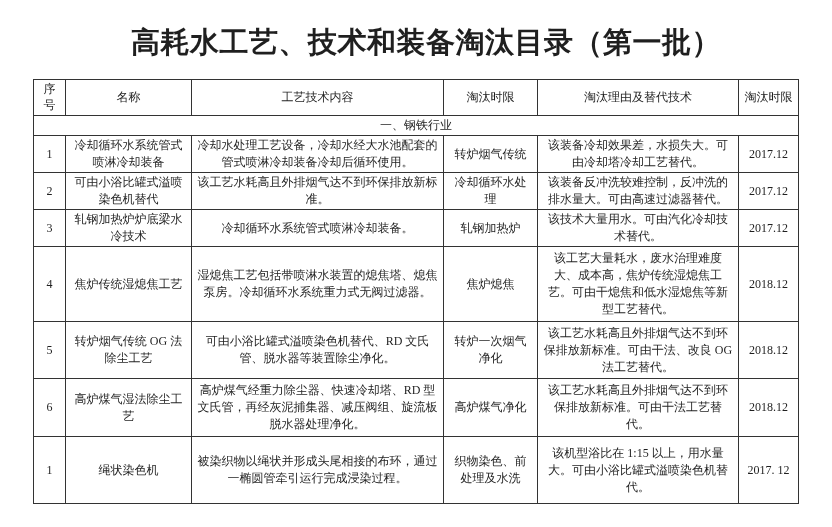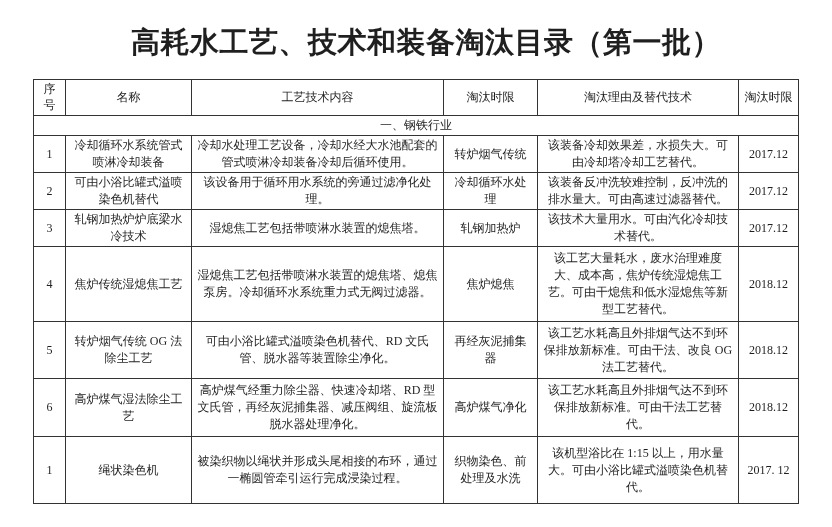--- a/index.html
+++ b/index.html
@@ -89,49 +89,49 @@
       <td class="cell-name">冷却循环水系统管式喷淋冷却装备</td>
       <td class="cell-content">冷却水处理工艺设备，冷却水经大水池配套的管式喷淋冷却装备冷却后循环使用。</td>
       <td class="cell-field">转炉烟气传统</td>
       <td class="cell-reason">该装备冷却效果差，水损失大。可由冷却塔冷却工艺替代。</td>
       <td class="cell-deadline">2017.12</td>
     </tr>
 
     <tr class="r2">
       <td class="cell-no">2</td>
       <td class="cell-name">可由小浴比罐式溢喷染色机替代</td>
-      <td class="cell-content">该设备用于循环用水系统的旁通过滤净化处理。</td>
+      <td class="cell-content">该工艺水耗高且外排烟气达不到环保排放新标准。</td>
       <td class="cell-field">冷却循环水处理</td>
       <td class="cell-reason">该装备反冲洗较难控制，反冲洗的排水量大。可由高速过滤器替代。</td>
       <td class="cell-deadline">2017.12</td>
     </tr>
 
     <tr class="r3">
       <td class="cell-no">3</td>
       <td class="cell-name">轧钢加热炉炉底梁水冷技术</td>
-      <td class="cell-content">湿熄焦工艺包括带喷淋水装置的熄焦塔。</td>
+      <td class="cell-content">冷却循环水系统管式喷淋冷却装备。</td>
       <td class="cell-field">轧钢加热炉</td>
       <td class="cell-reason">该技术大量用水。可由汽化冷却技术替代。</td>
       <td class="cell-deadline">2017.12</td>
     </tr>
 
     <tr class="r4">
       <td class="cell-no">4</td>
       <td class="cell-name">焦炉传统湿熄焦工艺</td>
       <td class="cell-content">湿熄焦工艺包括带喷淋水装置的熄焦塔、熄焦泵房。冷却循环水系统重力式无阀过滤器。</td>
       <td class="cell-field">焦炉熄焦</td>
       <td class="cell-reason">该工艺大量耗水，废水治理难度大、成本高，焦炉传统湿熄焦工艺。可由干熄焦和低水湿熄焦等新型工艺替代。</td>
       <td class="cell-deadline">2018.12</td>
     </tr>
 
     <tr class="r5">
       <td class="cell-no">5</td>
       <td class="cell-name">转炉烟气传统 OG 法除尘工艺</td>
       <td class="cell-content">可由小浴比罐式溢喷染色机替代、RD 文氏管、脱水器等装置除尘净化。</td>
-      <td class="cell-field">再经灰泥捕集器</td>
+      <td class="cell-field">转炉一次烟气净化</td>
       <td class="cell-reason">该工艺水耗高且外排烟气达不到环保排放新标准。可由干法、改良 OG 法工艺替代。</td>
       <td class="cell-deadline">2018.12</td>
     </tr>
 
     <tr class="r6">
       <td class="cell-no">6</td>
       <td class="cell-name">高炉煤气湿法除尘工艺</td>
       <td class="cell-content">高炉煤气经重力除尘器、快速冷却塔、RD 型文氏管，再经灰泥捕集器、减压阀组、旋流板脱水器处理净化。</td>
       <td class="cell-field">高炉煤气净化</td>
       <td class="cell-reason">该工艺水耗高且外排烟气达不到环保排放新标准。可由干法工艺替代。</td>

